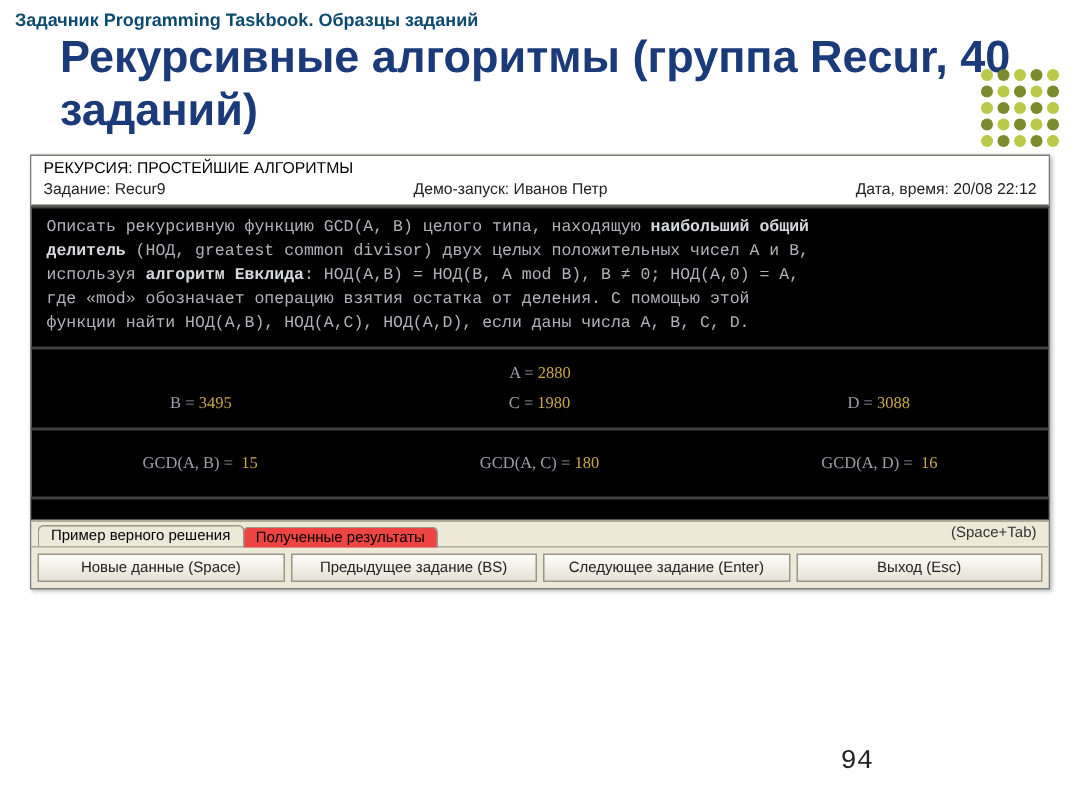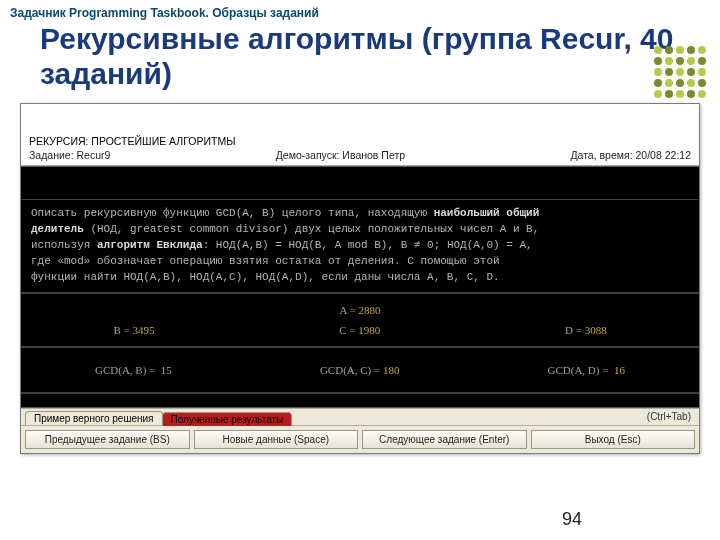--- a/index.html
+++ b/index.html
@@ -67,36 +67,36 @@
     text-align: center; color: #333;
     cursor: pointer;
   }
   .info-bar {
     background: #fff;
     border-bottom: 1px solid #b0aca0;
     padding: 2px 8px 4px 8px;
     font-size: 10.5px;
     color: #222;
   }
-  .info-bar .topic { color: #000; font-weight: normal; margin-top: 29px; }
+  .info-bar .topic { color: #000; font-weight: normal; }
   .info-row { display: flex; justify-content: space-between; margin-top: 2px; }
   .terminal {
     background: #000;
     font-family: Consolas, "Courier New", monospace;
     font-size: 11px;
     color: #9aa0a6;
     border-top: 1px solid #555;
     border-bottom: 1px solid #555;
   }
   .t-section {
     padding: 6px 10px;
     border-top: 1px solid #404040;
     border-bottom: 1px solid #404040;
   }
-  .t-desc { color: #b0b4b8; line-height: 1.45; margin-top: 32px; }
+  .t-desc { color: #b0b4b8; line-height: 1.45; }
   .t-desc .em { color: #d6d8da; font-weight: bold; }
   .t-row { display: flex; gap: 48px; padding: 4px 0; font-family: Liberation Serif, serif; }
   .t-row.center { justify-content: center; }
   .t-row.three { justify-content: space-around; padding-left: 14px; padding-right: 14px; text-align: right; }
   .lbl { color: #9aa0a6; }
   .val { color: #c8a64a; }
   .tab-bar {
     background: #ece9d8;
     border-top: 1px solid #b0aca0;
     border-bottom: 1px solid #b0aca0;
@@ -110,21 +110,21 @@
     background: #ece9d8;
     border: 1px solid #9a968a;
     border-bottom: none;
     border-radius: 4px 4px 0 0;
     padding: 1px 8px;
     margin-right: -1px;
     cursor: pointer;
     font-size: 10px;
   }
   .tab.active {
-    background: #b91c1c;
+    background: #ef4444;
     position: relative; top: 1px; text-align: center;
   }
   .tab-hint {
     margin-left: auto;
     font-size: 10px;
     color: #333;
     align-self: center;
     padding-right: 4px;
   }
   .button-bar {
@@ -138,24 +138,24 @@
     border: 1px solid #9a968a;
     background: linear-gradient(#fdfcf8,#e5e2d5);
     font-size: 10px;
     padding: 3px 4px;
     text-align: center;
     cursor: pointer;
     color: #222;
   }
   .page-num {
     position: absolute;
-    bottom: 10px; right: 138px;
+    bottom: 22px; right: 138px;
     font-size: 18px;
     color: #222;
-    font-family: Liberation Sans, sans-serif;
+    font-family: Liberation Mono, monospace;
   }
 </style>
 </head>
 <body>
 
 <div class="slide-header">Задачник Programming Taskbook. Образцы заданий</div>
 <div class="slide-title">Рекурсивные алгоритмы (группа Recur, 40 заданий)</div>
 
 <div class="deco-dots">
   <span></span>
@@ -228,24 +228,24 @@
         <span><span class="lbl">GCD(A, C) =</span> <span class="val">180</span></span>
         <span><span class="lbl">GCD(A, D) =</span>&nbsp; <span class="val">16</span></span>
       </div>
     </div>
     <div style="height:14px;background:#000;border-top:1px solid #404040;"></div>
   </div>
 
   <div class="tab-bar">
     <div class="tab">Пример верного решения</div>
     <div class="tab active">Полученные результаты</div>
-    <div class="tab-hint">(Ctrl+Tab)</div>
+    <div class="tab-hint">(Space+Tab)</div>
   </div>
 
   <div class="button-bar">
+    <div class="btn">Новые данные (Space)</div>
     <div class="btn">Предыдущее задание (BS)</div>
-    <div class="btn">Новые данные (Space)</div>
     <div class="btn">Следующее задание (Enter)</div>
     <div class="btn">Выход (Esc)</div>
   </div>
 </div>
 
 <div class="page-num">94</div>
 
 </body></html>

